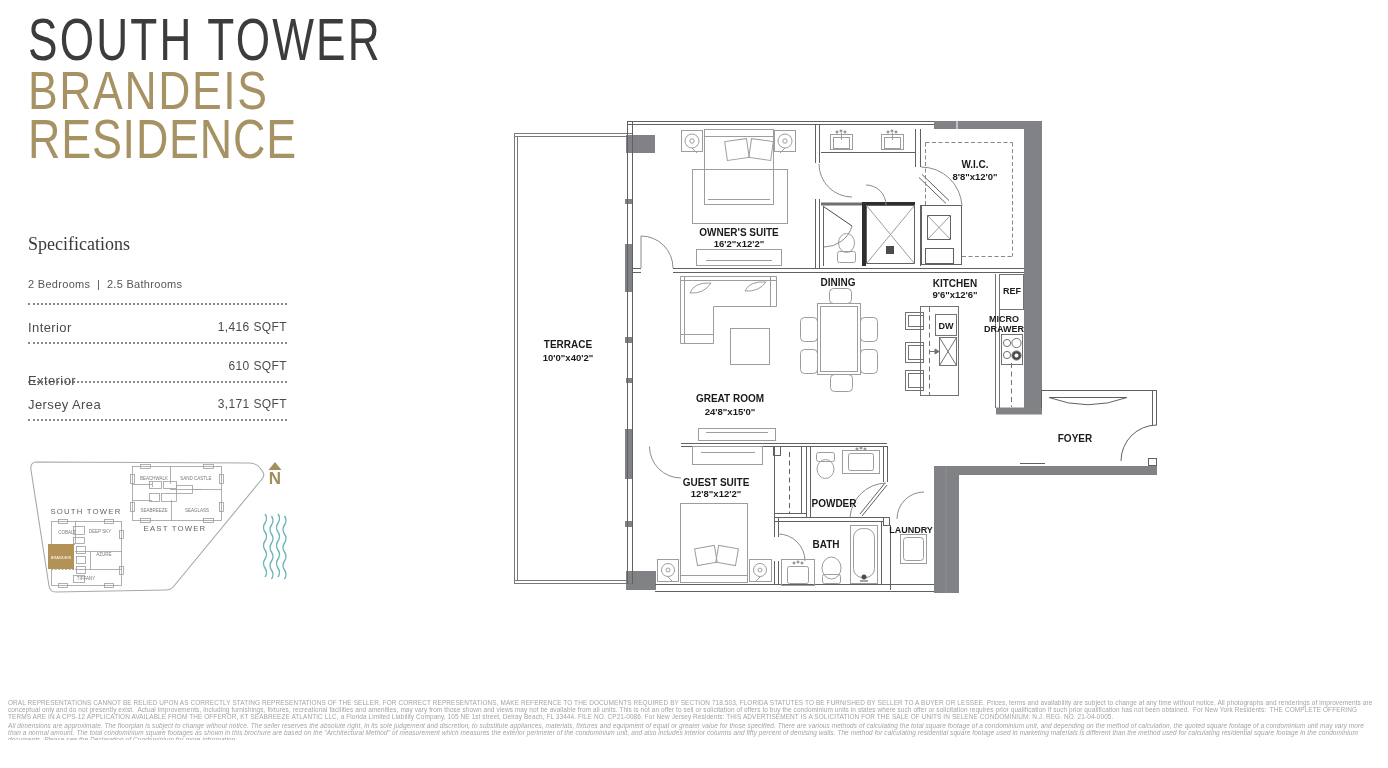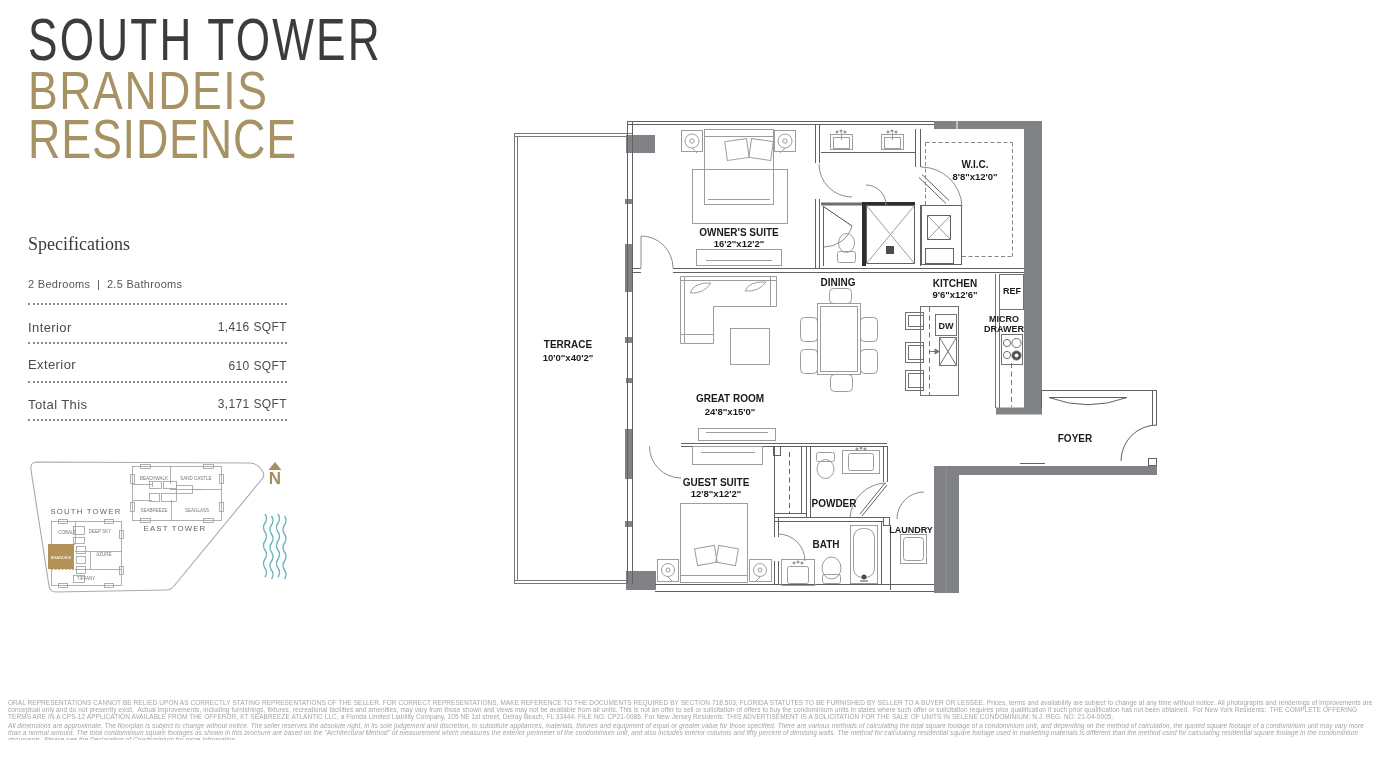--- a/index.html
+++ b/index.html
@@ -22,23 +22,23 @@
   <div class="t2">BRANDEIS</div>
   <div class="t3">RESIDENCE</div>
   <div class="spec">Specifications</div>
   <div class="beds">2 Bedrooms&nbsp; |&nbsp; 2.5 Bathrooms</div>
   <div class="dot" style="top:303px"></div>
   <div class="dot" style="top:342px"></div>
   <div class="dot" style="top:381px"></div>
   <div class="dot" style="top:419px"></div>
   <div class="rowl" style="top:320px">Interior</div>
   <div class="rowr" style="top:320px">1,416 SQFT</div>
-  <div class="rowl" style="top:357px">Exterior</div>
+  <div class="rowl" style="top:373px">Exterior</div>
   <div class="rowr" style="top:359px">610 SQFT</div>
-  <div class="rowl" style="top:397px">Total This</div>
+  <div class="rowl" style="top:397px">Jersey Area</div>
   <div class="rowr" style="top:397px">3,171 SQFT</div>
 
   <div class="disc" style="top:699px">ORAL REPRESENTATIONS CANNOT BE RELIED UPON AS CORRECTLY STATING REPRESENTATIONS OF THE SELLER. FOR CORRECT REPRESENTATIONS, MAKE REFERENCE TO THE DOCUMENTS REQUIRED BY SECTION 718.503, FLORIDA STATUTES TO BE FURNISHED BY SELLER TO A BUYER OR LESSEE. Prices, terms and availability are subject to change at any time without notice. All photographs and renderings of improvements are</div>
   <div class="disc" style="top:706px">conceptual only and do not presently exist.&nbsp; Actual improvements, including furnishings, fixtures, recreational facilities and amenities, may vary from those shown and views may not be available from all units. This is not an offer to sell or solicitation of offers to buy the condominium units in states where such offer or solicitation requires prior qualification if such prior qualification has not been obtained.&nbsp; For New York Residents:&nbsp; THE COMPLETE OFFERING</div>
   <div class="disc" style="top:713px">TERMS ARE IN A CPS-12 APPLICATION AVAILABLE FROM THE OFFEROR, KT SEABREEZE ATLANTIC LLC, a Florida Limited Liability Company, 105 NE 1st street, Delray Beach, FL 33444. FILE NO. CP21-0086. For New Jersey Residents: THIS ADVERTISEMENT IS A SOLICITATION FOR THE SALE OF UNITS IN SELENE CONDOMINIUM: N.J. REG. NO. 21-04-0005.</div>
   <div class="disc disci" style="top:722px">All dimensions are approximate. The floorplan is subject to change without notice. The seller reserves the absolute right, in its sole judgement and discretion, to substitute appliances, materials, fixtures and equipment of equal or greater value for those specified. There are various methods of calculating the total square footage of a condominium unit, and depending on the method of calculation, the quoted square footage of a condominium unit may vary more</div>
   <div class="disc disci" style="top:729px">than a normal amount. The total condominium square footages as shown in this brochure are based on the "Architectural Method" of measurement which measures the exterior perimeter of the condominium unit, and also includes interior columns and fifty percent of demising walls. The method for calculating residential square footage used in marketing materials is different than the method used for calculating residential square footage in the condominium</div>
   <div class="disc disci" style="top:736px">documents. Please see the Declaration of Condominium for more information.</div>
 
   <svg id="plan" width="1388" height="768" viewBox="0 0 1388 768" style="position:absolute;left:0;top:0">

